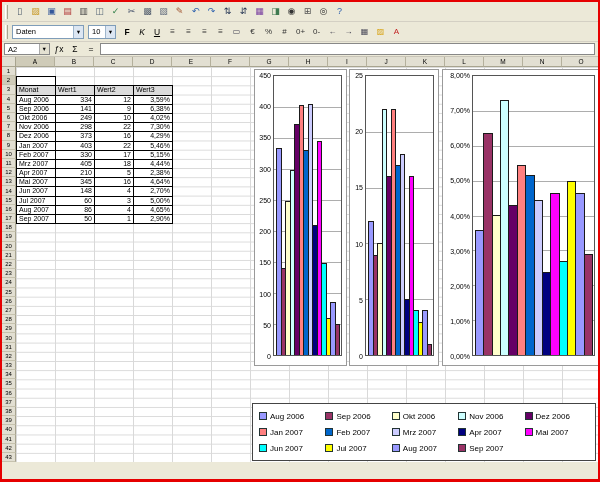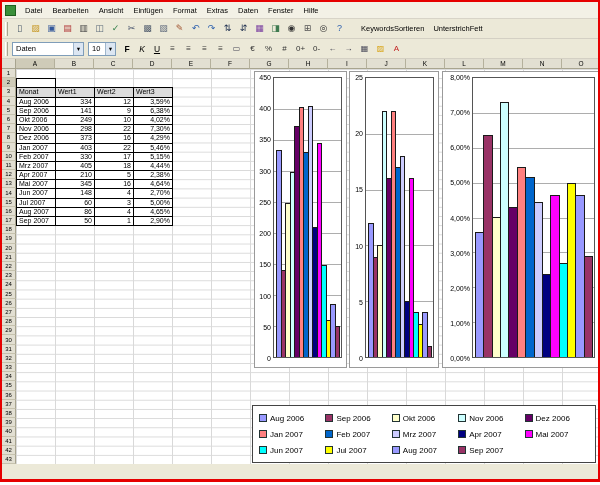--- a/index.html
+++ b/index.html
@@ -75,34 +75,20 @@
   .legend{position:absolute;background:#fff;border:1px solid #444;padding:4px 6px}
   .legend-grid{display:grid;grid-template-columns:repeat(5,1fr);grid-auto-rows:1fr;height:100%;column-gap:2px}
   .legend-item{display:flex;align-items:center;gap:3px;font-size:8px;white-space:nowrap;overflow:hidden}
   .swatch{width:8px;height:8px;border:1px solid #233;flex:none}
 </style>
 </head>
 <body>
 
 <div class="window">
 
-  <div class="menubar">
-    <span class="app-icon"></span>
-    <div class="menu-items">
-        <div class="menu-item">Datei</div>
-        <div class="menu-item">Bearbeiten</div>
-        <div class="menu-item">Ansicht</div>
-        <div class="menu-item">Einfügen</div>
-        <div class="menu-item">Format</div>
-        <div class="menu-item">Extras</div>
-        <div class="menu-item">Daten</div>
-        <div class="menu-item">Fenster</div>
-        <div class="menu-item">Hilfe</div>
-      </div>
-  </div>
 
   <div class="toolbar">
     <span class="grip"></span>
     <div class="tb-icons">
         <div class="tbtn" style="color: rgb(74, 90, 106);">▯</div>
         <div class="tbtn" style="color: rgb(200, 154, 42);">▨</div>
         <div class="tbtn" style="color: rgb(52, 88, 155);">▣</div>
         <div class="tbtn" style="color: rgb(178, 58, 58);">▤</div>
         <div class="tbtn" style="color: rgb(74, 74, 74);">▥</div>
         <div class="tbtn" style="color: rgb(90, 106, 122);">◫</div>
@@ -114,24 +100,20 @@
         <div class="tbtn" style="color: rgb(43, 95, 173);">↶</div>
         <div class="tbtn" style="color: rgb(43, 95, 173);">↷</div>
         <div class="tbtn" style="color: rgb(32, 48, 80);">⇅</div>
         <div class="tbtn" style="color: rgb(32, 48, 80);">⇵</div>
         <div class="tbtn" style="color: rgb(122, 63, 160);">▦</div>
         <div class="tbtn" style="color: rgb(63, 122, 80);">◨</div>
         <div class="tbtn" style="color: rgb(51, 51, 51);">◉</div>
         <div class="tbtn" style="color: rgb(85, 85, 85);">⊞</div>
         <div class="tbtn" style="color: rgb(51, 51, 51);">◎</div>
         <div class="tbtn" style="color: rgb(43, 95, 173);">?</div>
-      </div>
-    <div class="custom">
-        <div class="custom-btn">KeywordsSortieren</div>
-        <div class="custom-btn">UnterstrichFett</div>
       </div>
   </div>
 
   <div class="toolbar">
     <span class="grip"></span>
     <div class="combo font-combo">
       <span>Daten</span>
       <span class="arrow">▼</span>
     </div>
     <div class="combo size-combo">
@@ -153,20 +135,30 @@
         <div class="tbtn" style="color: rgb(51, 51, 51); font-size: 8px;">0+</div>
         <div class="tbtn" style="color: rgb(51, 51, 51); font-size: 8px;">0-</div>
         <div class="tbtn" style="color: rgb(51, 51, 68); font-size: 8px;">←</div>
         <div class="tbtn" style="color: rgb(51, 51, 68); font-size: 8px;">→</div>
         <div class="tbtn" style="color: rgb(68, 68, 85); font-size: 8px;">▦</div>
         <div class="tbtn" style="color: rgb(216, 164, 23); font-size: 8px;">▨</div>
         <div class="tbtn" style="color: rgb(194, 34, 34); font-size: 8px;">A</div>
       </div>
   </div>
 
+  <div class="formulabar">
+    <div class="namebox">
+      <span>A2</span>
+      <span class="arrow">▼</span>
+    </div>
+    <div class="fbtn">ƒx</div>
+    <div class="fbtn">Σ</div>
+    <div class="fbtn">=</div>
+    <div class="finput"></div>
+  </div>
 
   <div class="sheet">
     <div class="headrow">
       <div class="corner"></div>
       <div class="colheads">
           <div class="colhead active">A</div>
           <div class="colhead">B</div>
           <div class="colhead">C</div>
           <div class="colhead">D</div>
           <div class="colhead">E</div>

